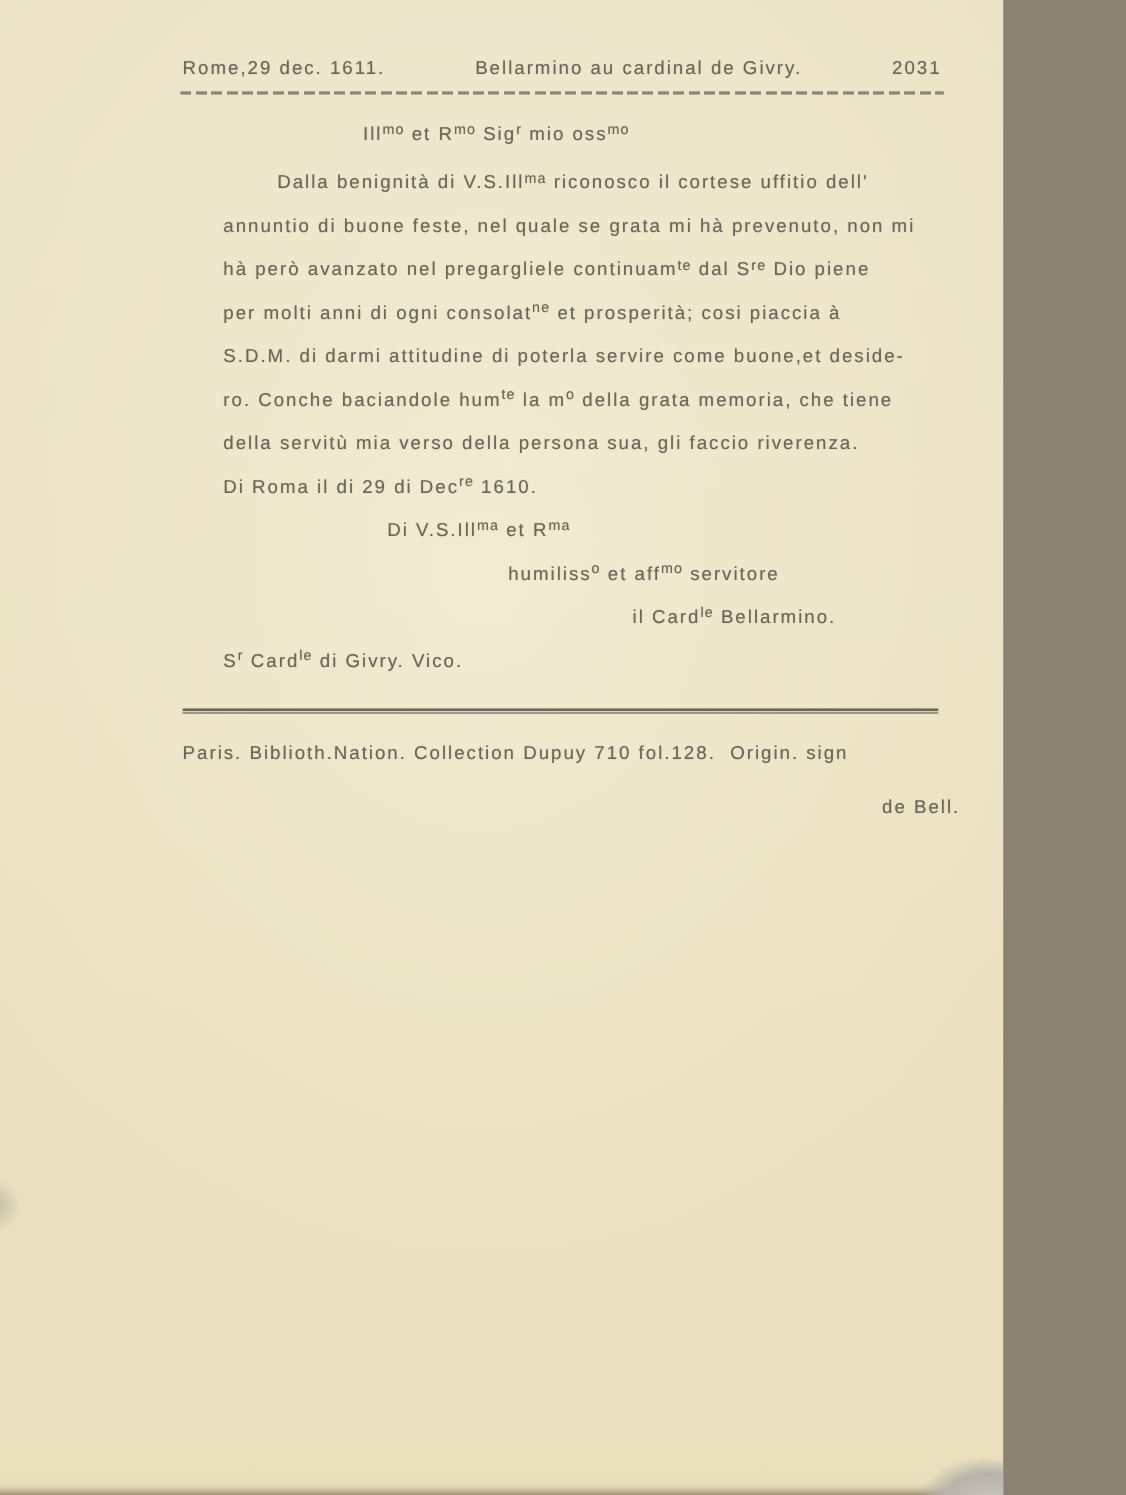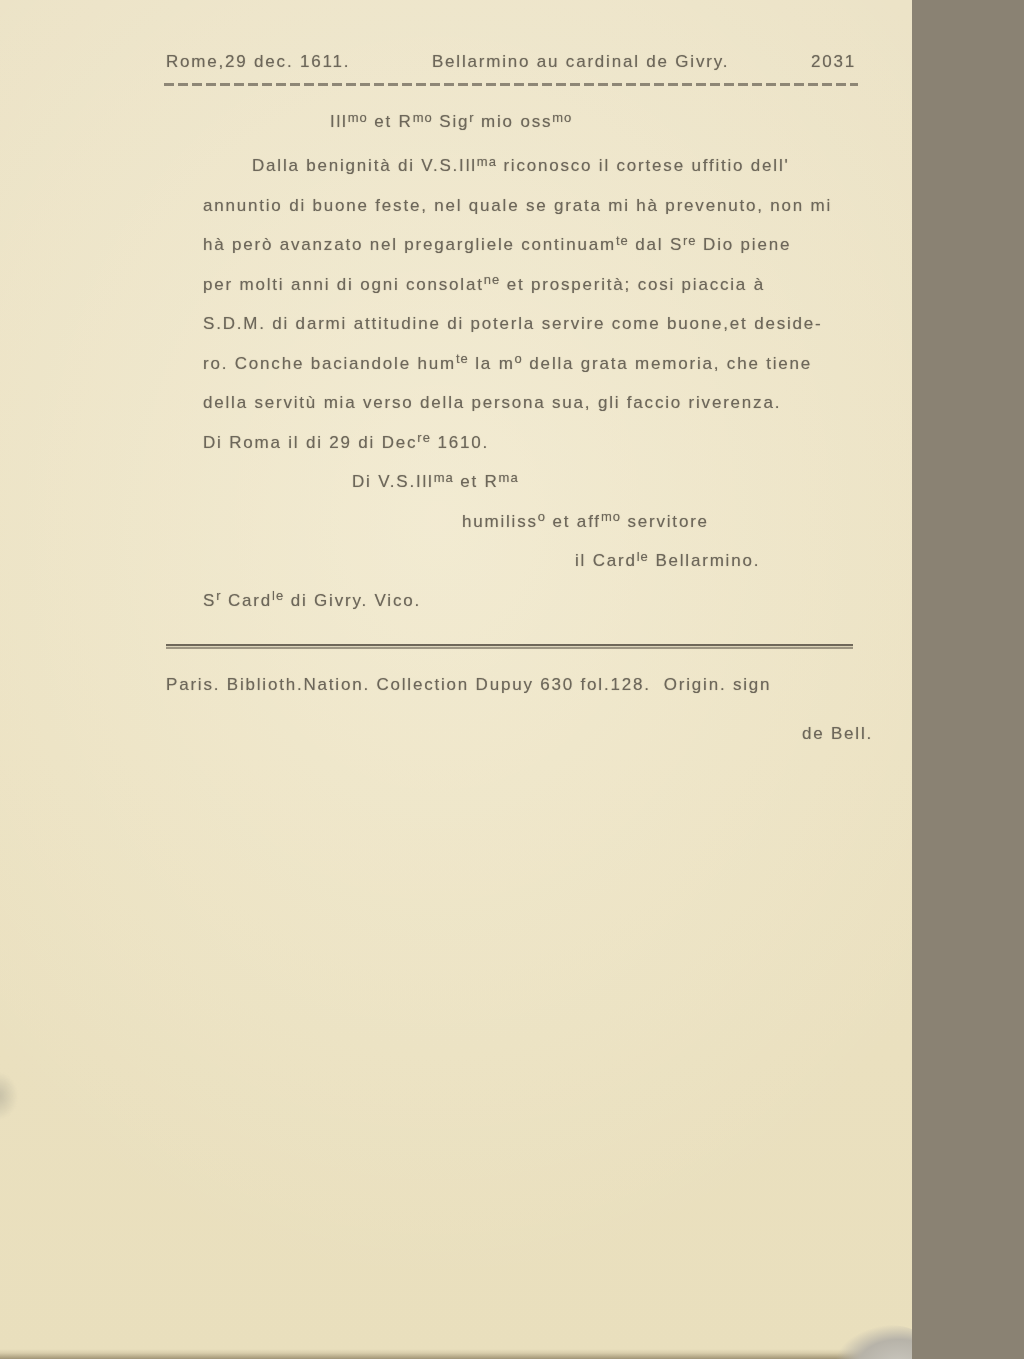--- a/index.html
+++ b/index.html
@@ -137,21 +137,21 @@
       <div class="letter-line txt">Di Roma il di 29 di Dec<sup>re</sup> 1610.</div>
       <div class="letter-line txt" style="margin-left: 149px;">Di V.S.Ill<sup>ma</sup> et R<sup>ma</sup></div>
       <div class="letter-line txt" style="margin-left: 259px;">humiliss<sup>o</sup> et aff<sup>mo</sup> servitore</div>
       <div class="letter-line txt" style="margin-left: 372px;">il Card<sup>le</sup> Bellarmino.</div>
       <div class="letter-line txt">S<sup>r</sup> Card<sup>le</sup> di Givry. Vico.</div>
     </div>
 
   <div class="footer-rule"></div>
 
   <div class="footer-block">
-    <div class="txt footer-line1">Paris. Biblioth.Nation. Collection Dupuy 630 fol.128.  Origin. sign</div>
+    <div class="txt footer-line1">Paris. Biblioth.Nation. Collection Dupuy 710 fol.128.  Origin. sign</div>
     <div class="txt footer-line2">de Bell.</div>
   </div>
 
   <div class="speck"></div>
   <div class="edge-smudge"></div>
   <div class="bottom-shadow"></div>
   <div class="corner-curl"></div>
 
 </div>
 

